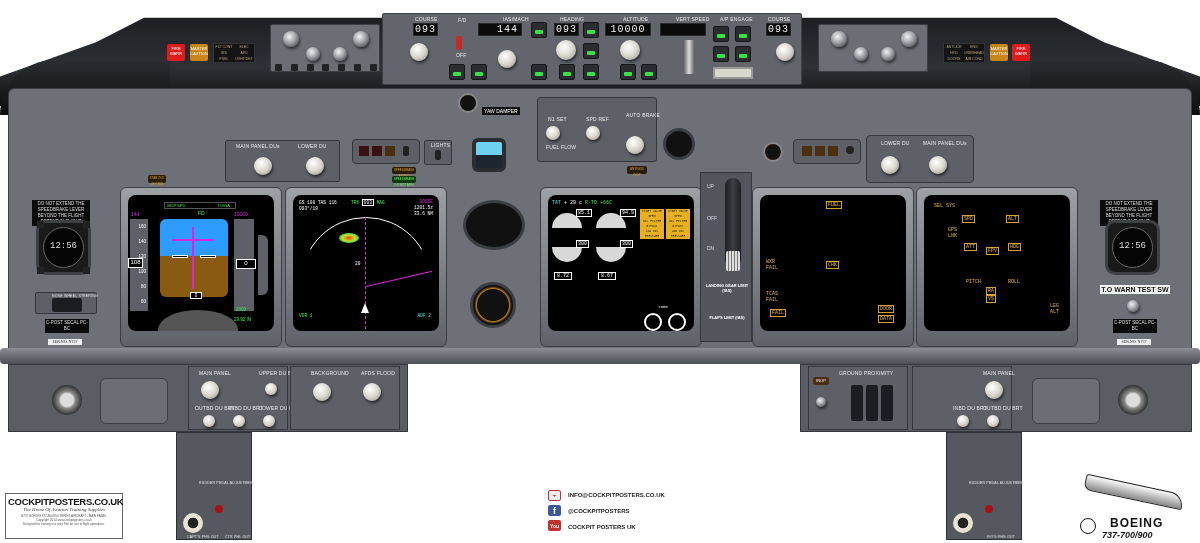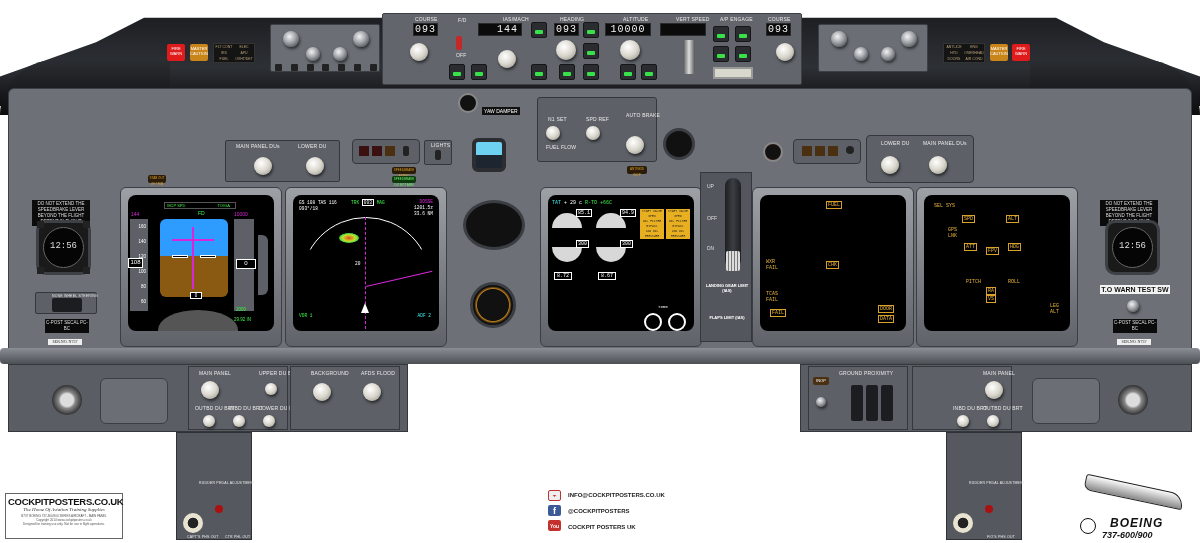--- a/index.html
+++ b/index.html
@@ -385,15 +385,15 @@
   <div class="contact" style="top:2px">INFO@COCKPITPOSTERS.CO.UK</div>
   <div class="icon" style="left:0;top:15px;background:#3b5998;color:#fff;font-size:9px;font-weight:bold;text-align:center;line-height:12px">f</div>
   <div class="contact" style="top:18px">@COCKPITPOSTERS</div>
   <div class="icon" style="left:0;top:30px;background:#c4302b;color:#fff;font-size:5px;text-align:center;line-height:12px;font-weight:bold">You</div>
   <div class="contact" style="top:34px">COCKPIT POSTERS UK</div>
 </div>
 
 <div class="abs" style="left:1076px;top:478px;width:124px;height:64px">
   <div class="abs" style="left:8px;top:6px;width:100px;height:16px;background:linear-gradient(#fafafa,#888);border:1px solid #222;border-radius:8px 40px 6px 20px;transform:rotate(12deg)"></div>
   <div class="abs" style="left:4px;top:40px;width:16px;height:16px;border-radius:50%;border:1.5px solid #111"></div>
-  <div class="abs" style="left:34px;top:38px;font-size:12px;font-weight:bold;font-style:italic;color:#111;letter-spacing:1px">BOEING</div>
-  <div class="abs" style="left:26px;top:52px;font-size:9px;font-weight:bold;font-style:italic;color:#111">737-600/900</div>
+  <div class="abs" style="left:34px;top:38px;font-size:12px;font-weight:bold;color:#111;letter-spacing:1px">BOEING</div>
+  <div class="abs" style="left:26px;top:52px;font-size:9px;font-weight:bold;font-style:italic;color:#111">737-700/900</div>
 </div>
 
 </body></html>

